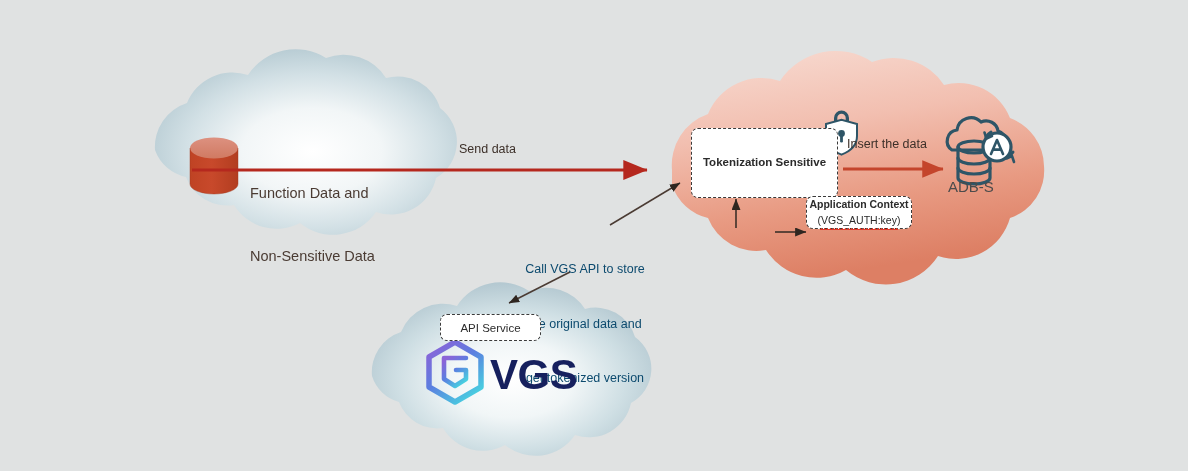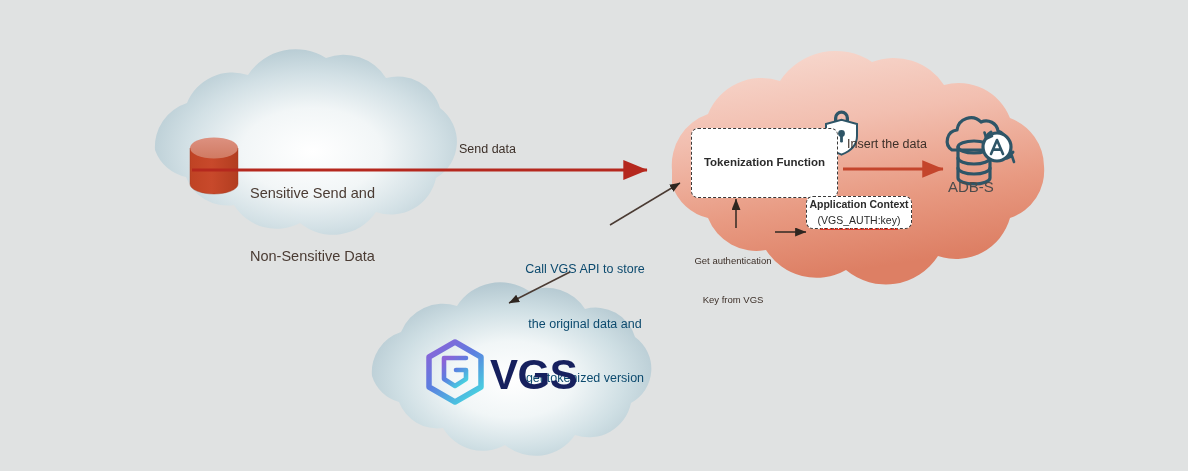--- a/index.html
+++ b/index.html
@@ -280,49 +280,48 @@
       <path d="M1014 162 L1012 156 L1006.5 158.5" stroke-width="2.6" fill="none"></path>
     </g>
 
     <g>
       <path d="M455 342 L481 357 L481 387 L455 402 L429 387 L429 357 z" fill="none" stroke="url(#gradHex)" stroke-width="5.5" stroke-linejoin="round"></path>
       <path d="M466 358 L444 358 L444 379 L455 386 L466 379 L466 370 L456 370" fill="none" stroke="url(#gradHex)" stroke-width="4.6" stroke-linejoin="round" stroke-linecap="round"></path>
     </g>
   </svg>
 
   <div class="label-text db-caption abs" style="left:250px; top:141px;">
-    <div>Sensitive Send and</div>
+    <div>Function Data and</div>
     <div>Non-Sensitive Data</div>
   </div>
 
 
   <div class="label-text arrow-caption abs" style="left:459px; top:141px;">Send data</div>
 
   <div class="label-text arrow-caption abs" style="left:847px; top:136px;">Insert the data</div>
 
   <div class="label-text flow-caption abs" style="left:519px; top:224px; width:132px;">
     <div>Call VGS API to store</div>
     <div>the original data and</div>
     <div>get tokenized version</div>
   </div>
 
-  <div class="label-text small-caption abs" style="left:690px; top:227px; width:86px;">
-    <div>Get authentication</div>
-    <div>Key from VGS</div>
-  </div>
 
   <div class="dashed-box" style="left:691px; top:128px; width:147px; height:70px;">
-    <div class="box-title">Tokenization Function</div>
+    <div class="box-title">Tokenization Sensitive</div>
   </div>
 
   <div class="dashed-box" style="left:806px; top:196px; width:106px; height:33px;">
     <div class="box-title" style="font-size:10.5px;">Application Context</div>
     <div class="box-sub">
       <span class="spellerr">(VGS_AUTH:key)</span>
     </div>
   </div>
 
   <div class="adbs-label" style="left:948px; top:178px;">ADB-S</div>
 
+  <div class="dashed-box" style="left:440px; top:314px; width:101px; height:27px;">
+    <div class="api-box">API Service</div>
+  </div>
 
   <div class="vgs-word" style="left:490px; top:351px;">VGS</div>
 
 </div>
 
 </body></html>

